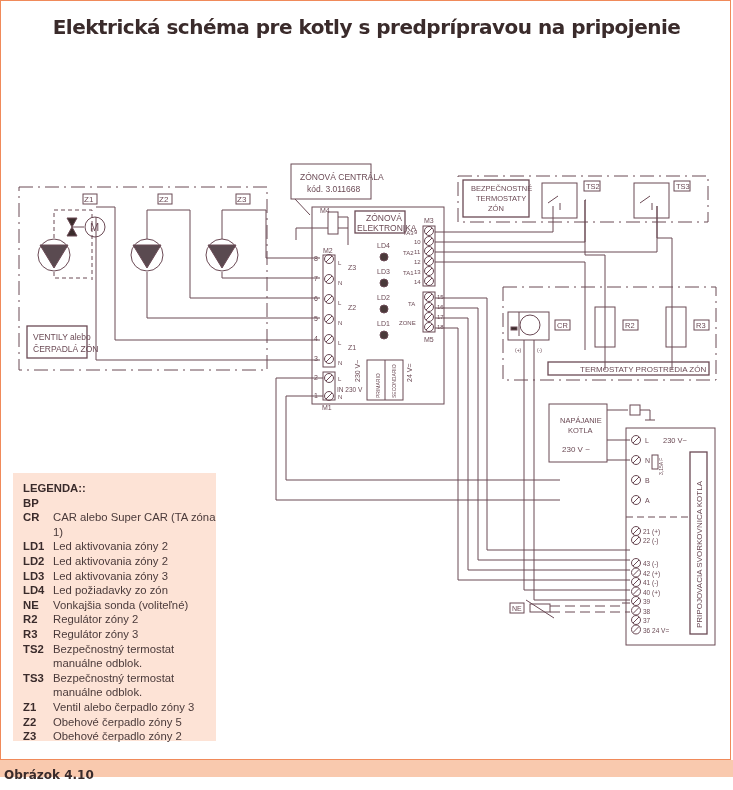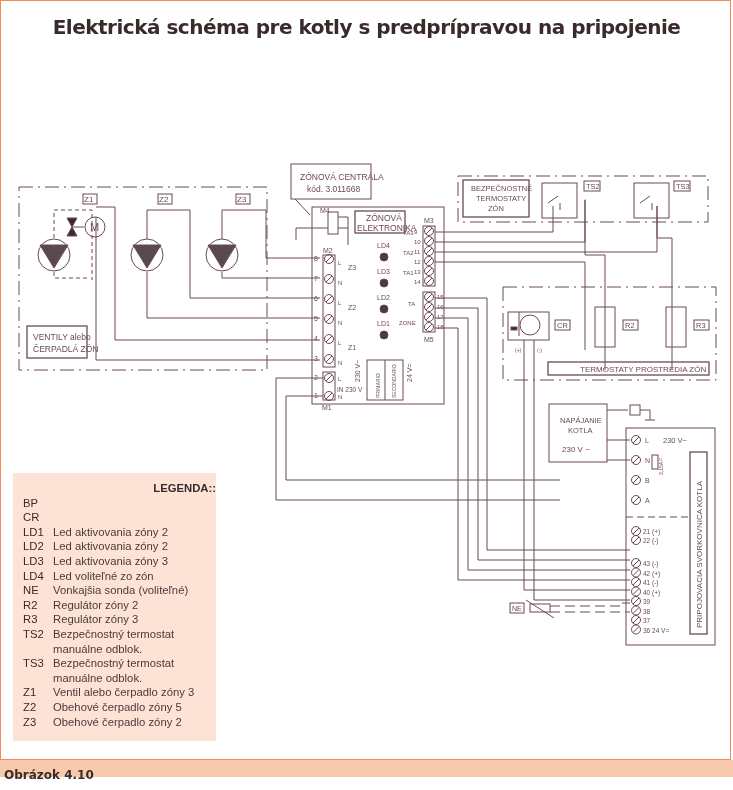--- a/index.html
+++ b/index.html
@@ -1,22 +1,22 @@
 <!DOCTYPE html>
 <html><head>
 <meta charset="utf-8">
 <style>
   html,body{margin:0;padding:0;background:#fff;}
   body{width:733px;height:790px;position:relative;overflow:hidden;font-family:"Liberation Sans",sans-serif;}
   .frame{position:absolute;left:0;top:0;width:731px;height:760px;border:1px solid #f08a5a;box-sizing:border-box;background:#fff;}
   .title{position:absolute;left:0;top:14px;width:733px;text-align:center;font-family:"DejaVu Sans",sans-serif;font-weight:bold;font-size:20px;line-height:26px;color:#3a2b2b;letter-spacing:-0.5px;}
   .legend{position:absolute;left:13px;top:473px;width:203px;height:268px;background:#fde3d6;padding:8px 0 0 10px;box-sizing:border-box;font-size:11.3px;line-height:14.6px;color:#4a3a3a;}
-  .legend .hd{font-weight:bold;color:#3a2b2b;text-align:right;}
+  .legend .hd{font-weight:bold;color:#3a2b2b;}
   .legend .row{display:flex;}
-  .legend .k{font-weight:normal;width:30px;flex:none;color:#3a2b2b;}
+  .legend .k{font-weight:bold;width:30px;flex:none;color:#3a2b2b;}
   .footer{position:absolute;left:0;top:760px;width:733px;height:17px;background:#f9c9ae;}
   .footer span{position:absolute;left:4px;top:8px;font-weight:bold;font-size:12px;color:#3a2b2b;font-family:"DejaVu Sans",sans-serif;}
   svg{position:absolute;left:0;top:0;}
   svg text{font-family:"Liberation Sans",sans-serif;fill:#6b4a55;}
 </style>
 </head>
 <body>
 
 <div class="frame"></div>
 <div class="title">
@@ -378,36 +378,37 @@
 
 <div class="legend">
   <div class="hd">LEGENDA::</div>
   <div id="legend-rows">
       <div class="row">
         <span class="k">BP</span>
         <span></span>
       </div>
       <div class="row">
         <span class="k">CR</span>
+        <span>CAR alebo Super CAR (TA zóna 1)</span>
       </div>
       <div class="row">
         <span class="k">LD1</span>
         <span>Led aktivovania zóny 2</span>
       </div>
       <div class="row">
         <span class="k">LD2</span>
         <span>Led aktivovania zóny 2</span>
       </div>
       <div class="row">
         <span class="k">LD3</span>
         <span>Led aktivovania zóny 3</span>
       </div>
       <div class="row">
         <span class="k">LD4</span>
-        <span>Led voliteľné zo zón</span>
+        <span>Led požiadavky zo zón</span>
       </div>
       <div class="row">
         <span class="k">NE</span>
         <span>Vonkajšia sonda (voliteľné)</span>
       </div>
       <div class="row">
         <span class="k">R2</span>
         <span>Regulátor zóny 2</span>
       </div>
       <div class="row">

